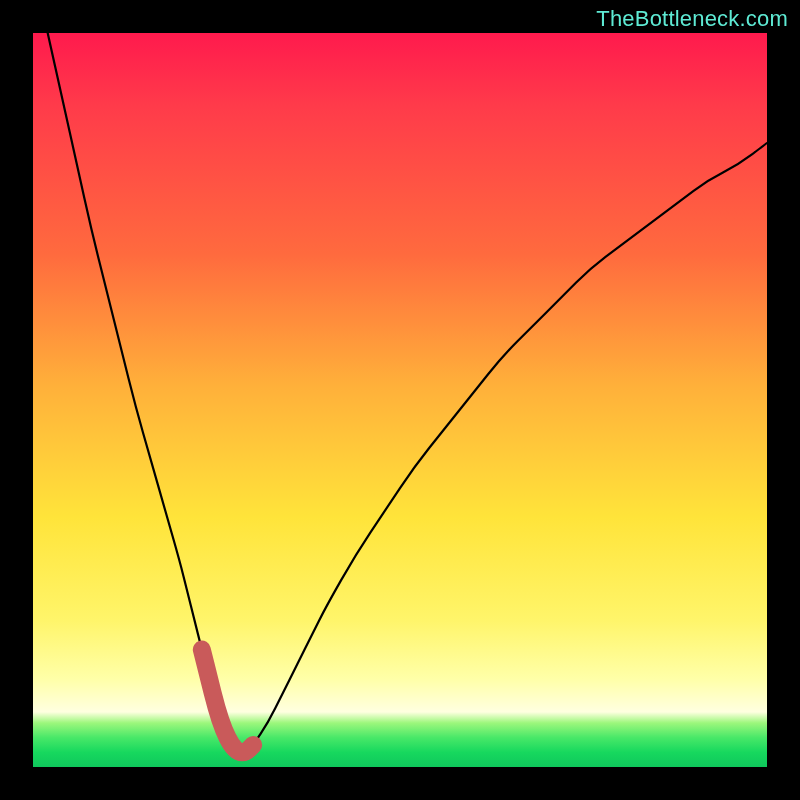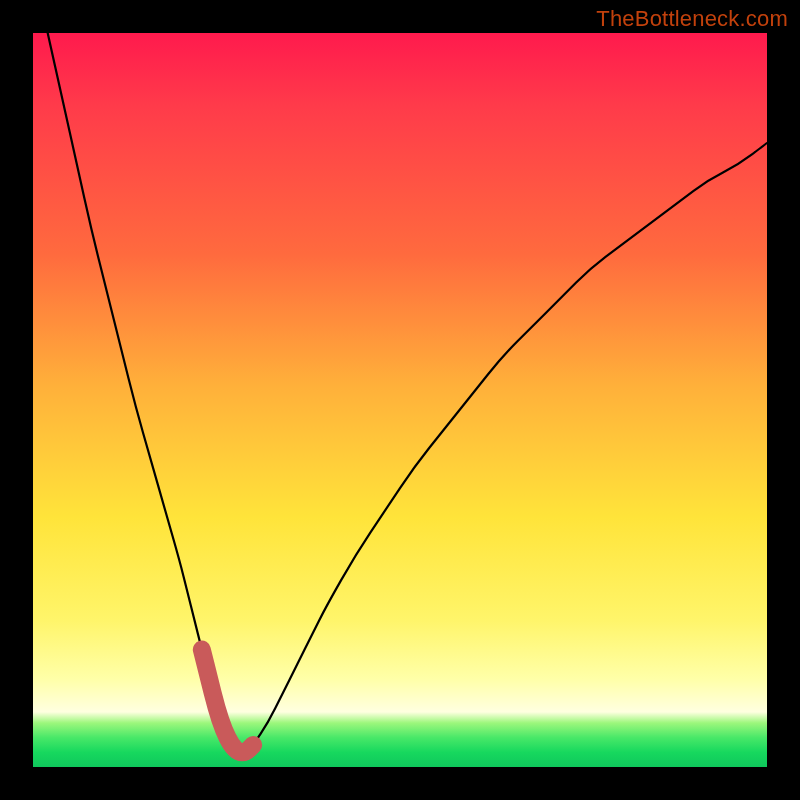--- a/index.html
+++ b/index.html
@@ -39,21 +39,21 @@
       #9cf77c 94%,
       #48e868 96%,
       #17d85e 98%,
       #0fc75c 100%
     );
   }
   .watermark {
     position: absolute;
     top: 6px;
     right: 12px;
-    color: #c2410c;
+    color: #5eead4;
     font-size: 22px;
     letter-spacing: 0.2px;
     font-weight: 500;
     user-select: none;
   }
   svg.curves {
     position: absolute;
     left: 0;
     top: 0;
     width: 734px;

